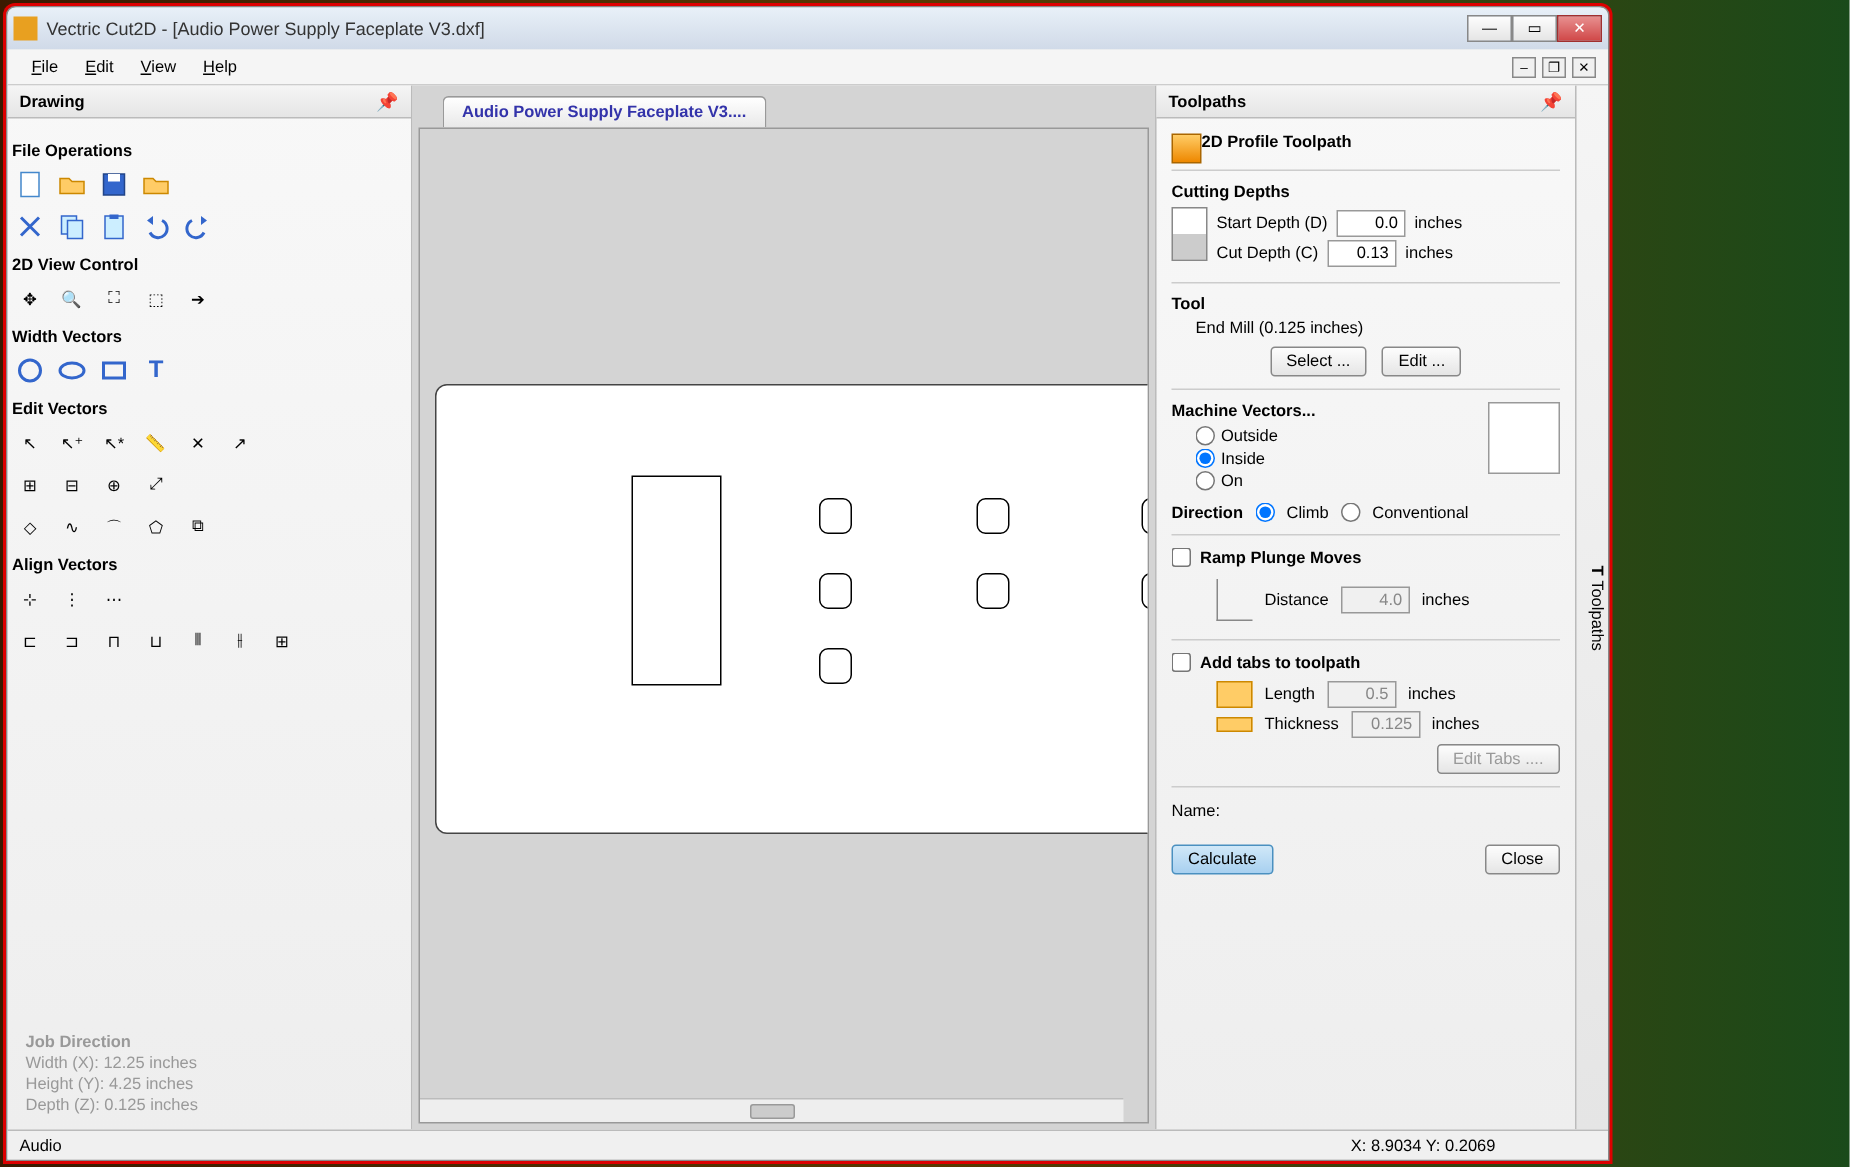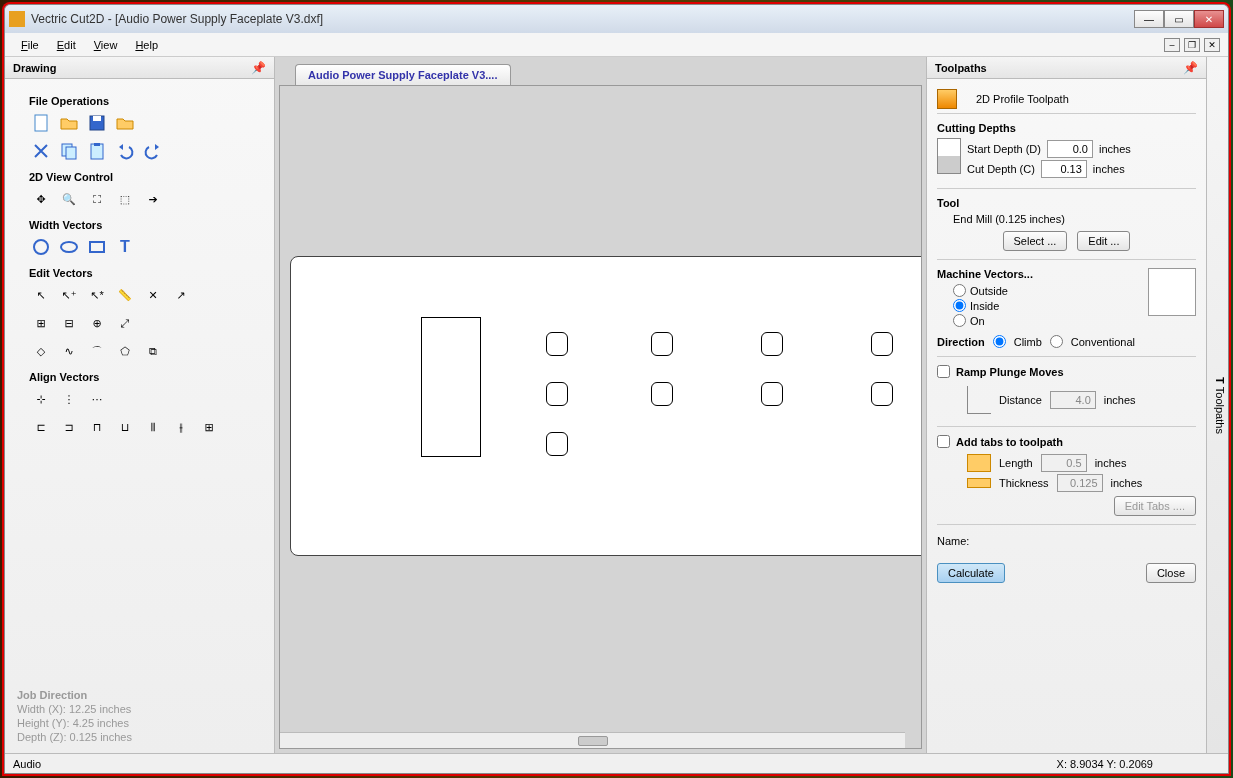--- a/index.html
+++ b/index.html
@@ -1,51 +1,51 @@
 <!DOCTYPE html>
 <html><head>
 <meta charset="utf-8">
 <style>
 * { box-sizing: border-box; margin: 0; padding: 0; font-family: "Segoe UI", Tahoma, sans-serif; font-size: 11px; }
 body { background: linear-gradient(to right, #3a1a00, #5a3a00, #1a4a1a); padding: 4px; overflow: hidden; }
-.window { width: 1225px; height: 770px; background: #eaeaea; border: 1px solid #888; border-radius: 6px 6px 0 0; display: flex; flex-direction: column; box-shadow: 0 0 0 2px #d00; }
+.window { width: 1069px; height: 770px; background: #eaeaea; border: 1px solid #888; border-radius: 6px 6px 0 0; display: flex; flex-direction: column; box-shadow: 0 0 0 2px #d00; }
 .titlebar { height: 28px; background: linear-gradient(to bottom, #e8f0f8, #d0dae8); display: flex; align-items: center; padding: 0 4px; border-radius: 6px 6px 0 0; }
 .titlebar-icon { width: 16px; height: 16px; background: #e8a020; margin-right: 6px; }
 .titlebar-title { flex: 1; color: #333; font-size: 12px; }
 .titlebar-btns { display: flex; gap: 0; }
 .titlebar-btn { width: 30px; height: 18px; border: 1px solid #888; background: linear-gradient(to bottom,#fdfdfd,#e5e5e5); display: flex; align-items: center; justify-content: center; font-size: 10px; cursor: pointer; }
 .titlebar-btn.close { background: linear-gradient(to bottom,#e89090,#d04848); color:#fff; border-color:#a03030; }
 .menubar { height: 24px; background: #f5f5f5; display: flex; align-items: center; padding: 0 8px; gap: 2px; border-bottom: 1px solid #ccc; }
 .menu-item { padding: 2px 8px; cursor: pointer; }
 .menu-item span { text-decoration: underline; }
 .mdi-controls { margin-left: auto; display: flex; gap: 4px; }
 .mdi-btn { width: 16px; height: 14px; border: 1px solid #888; background: #f0f0f0; display:flex;align-items:center;justify-content:center;font-size:9px;cursor:pointer; }
 .main-area { flex: 1; display: flex; overflow: hidden; }
 .drawing-panel { width: 270px; background: linear-gradient(to bottom, #f8f8f8, #eeeeee); border-right: 1px solid #bbb; display:flex;flex-direction:column; }
 .panel-header { height: 22px; background: linear-gradient(to bottom,#f5f5f5,#e5e5e5); border-bottom:1px solid #bbb; display:flex;align-items:center;padding:0 8px;font-weight:bold; }
 .panel-pin { margin-left:auto; font-size:12px; cursor:pointer; }
-.panel-body { padding: 8px 24px; flex:1; }
+.panel-body { padding: 8px 3px; flex:1; }
 .section-title { font-weight: bold; margin: 8px 0 4px 0; }
 .tool-row { display: flex; gap: 4px; margin: 4px 0; flex-wrap: wrap; }
 .tool-btn { width: 24px; height: 24px; border: 1px solid transparent; display: flex; align-items: center; justify-content:center; cursor:pointer; background:transparent; }
 .tool-btn svg { width:20px; height:20px; }
 .job-dims { margin-top: auto; padding: 8px 12px; color: #999; font-weight:bold; }
 .job-dims div { margin: 2px 0; font-weight:normal; }
 .center-area { flex: 1; display: flex; flex-direction: column; background: #d4d4d4; }
 .tab-strip { height: 28px; display: flex; align-items: flex-end; padding: 0 20px; }
 .doc-tab { background: linear-gradient(to bottom,#ffffff,#e8e8e8); border:1px solid #999; border-bottom:none; padding: 4px 12px; border-radius: 4px 4px 0 0; font-weight:bold; color:#33a; }
 .canvas-wrap { flex:1; background:#d4d4d4; border:1px solid #999; margin: 0 4px 4px 4px; position:relative; overflow:hidden; }
 .design-sheet { position:absolute; left: 10px; top: 170px; width: 640px; height: 300px; background:#fff; border:1px solid #444; border-radius: 8px; }
 .design-rect { position:absolute; border:1px solid #000; }
 .squircle { position:absolute; width:22px; height:24px; border:1px solid #000; border-radius:6px; }
 .scrollbar-bottom { position:absolute; bottom:0; left:0; right:16px; height:16px; background:#eee; border-top:1px solid #bbb; display:flex;align-items:center;justify-content:center; }
 .scrollbar-thumb { width:30px;height:10px;background:#ccc;border:1px solid #999;border-radius:2px; }
 .toolpaths-panel { width: 280px; background: linear-gradient(to bottom,#f8f8f8,#eeeeee); border-left:1px solid #bbb; display:flex;flex-direction:column; }
 .toolpaths-body { padding: 6px 10px; display:flex;flex-direction:column; gap:4px; overflow:auto; flex:1; font-size:11px; }
-.tp-title-row { display:flex; align-items:center; gap:19px; font-weight:normal; font-size:13px; padding:4px 0; border-bottom:1px solid #ccc; }
+.tp-title-row { display:flex; gap:0; font-weight:bold; font-size:13px; padding:4px 0; border-bottom:1px solid #ccc; }
 .tp-title-icon { width:20px; height:20px; background:linear-gradient(to bottom,#fc6,#e80); border:1px solid #a60; }
 .tp-section { border-bottom:1px solid #ccc; padding: 4px 0 8px 0; }
 .tp-section-title { font-weight:bold; margin-bottom:4px; }
 .depth-row { display:flex; align-items:center; gap:6px; margin:2px 0 2px 30px; }
 .num-input { width:46px; height:18px; border:1px solid #999; padding:0 4px; text-align:right; background:#fff; }
 .num-input[disabled] { background:#f0f0f0; color:#888; }
 .btn { border:1px solid #888; background:linear-gradient(to bottom,#fdfdfd,#e5e5e5); padding:3px 10px; cursor:pointer; border-radius:3px; }
 .btn.primary { background:linear-gradient(to bottom,#d0e8f8,#a8d0f0); border-color:#4a90c0; }
 .radio-row { display:flex; align-items:center; gap:4px; margin:2px 0 2px 16px; }
 .check-row { display:flex; align-items:center; gap:6px; }

